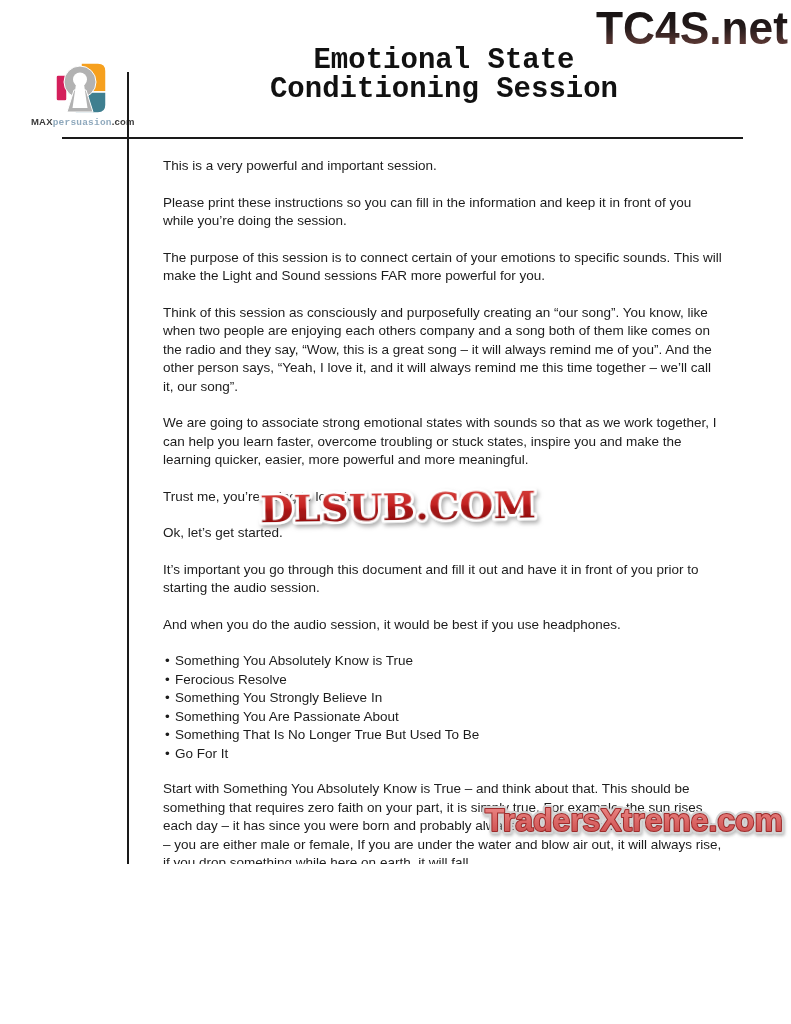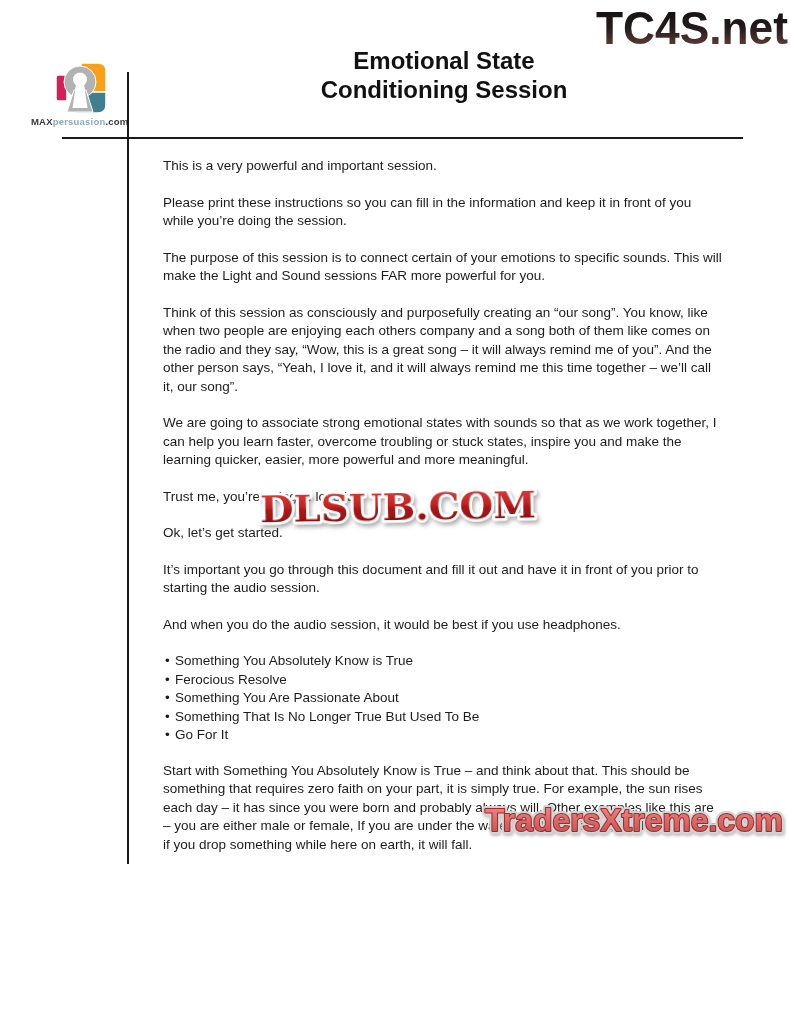--- a/index.html
+++ b/index.html
@@ -2,27 +2,27 @@
 <html><head>
 <meta charset="utf-8">
 <style>
   html,body{margin:0;padding:0;background:#fff;}
   .page{position:relative;width:791px;height:864px;background:#fff;overflow:hidden;
         font-family:"Liberation Sans",sans-serif;color:#1c1c1c;}
 
   
   .wm-top{position:absolute;top:2px;right:0;}
   .title{position:absolute;left:130px;top:46px;width:628px;text-align:center;
-         font-family:Liberation Sans, sans-serif;font-weight:bold;font-size:24px;
+         font-family:Liberation Mono, monospace;font-weight:bold;font-size:29px;
          line-height:29px;color:#111;}
   .logo{position:absolute;left:55px;top:62px;}
   .brand{position:absolute;left:31px;top:116px;font-size:9.5px;font-weight:bold;
          letter-spacing:.2px;white-space:nowrap;}
   .brand .b-dark{color:#3a3a3a;margin-top:30px;}
-  .brand .b-blue{color:#8fa9bd;}
+  .brand .b-blue{color:#8fa9bd;font-family:Liberation Mono, monospace;}
 
   
   .vrule{position:absolute;left:127px;top:72px;width:2px;height:896px;background:#1a1a1a;}
   .hrule{position:absolute;left:62px;top:137px;width:681px;height:2px;background:#1a1a1a;}
 
   
   .content{position:absolute;left:163px;top:157px;width:562px;
            font-size:13.5px;line-height:18.5px;}
   .content p{margin:0 0 18px 0;}
   .content ul{list-style:none;margin:0 0 17px 0;padding:0;}
@@ -89,20 +89,21 @@
     <p>The purpose of this session is to connect certain of your emotions to specific sounds. This will make the Light and Sound sessions FAR more powerful for you.</p>
     <p>Think of this session as consciously and purposefully creating an “our song”. You know, like when two people are enjoying each others company and a song both of them like comes on the radio and they say, “Wow, this is a great song – it will always remind me of you”. And the other person says, “Yeah, I love it, and it will always remind me this time together – we’ll call it, our song”.</p>
     <p>We are going to associate strong emotional states with sounds so that as we work together, I can help you learn faster, overcome troubling or stuck states, inspire you and make the learning quicker, easier, more powerful and more meaningful.</p>
     <p>Trust me, you’re going to love it.</p>
     <p>Ok, let’s get started.</p>
     <p>It’s important you go through this document and fill it out and have it in front of you prior to starting the audio session.</p>
     <p>And when you do the audio session, it would be best if you use headphones.</p>
     <ul>
       <li><span class="blt">•</span><span>Something You Absolutely Know is True</span></li>
       <li><span class="blt">•</span><span>Ferocious Resolve</span></li>
+      <li><span class="blt">•</span><span>Something You Strongly Believe In</span></li>
       <li><span class="blt">•</span><span>Something You Are Passionate About</span></li>
       <li><span class="blt">•</span><span>Something That Is No Longer True But Used To Be</span></li>
       <li><span class="blt">•</span><span>Go For It</span></li>
     </ul>
     <p>Start with Something You Absolutely Know is True – and think about that. This should be something that requires zero faith on your part, it is simply true. For example, the sun rises each day – it has since you were born and probably always will. Other examples like this are – you are either male or female, If you are under the water and blow air out, it will always rise, if you drop something while here on earth, it will fall.</p>
   </div>
 
   <div class="wm-mid">
     <svg width="292" height="52">
       <defs>

